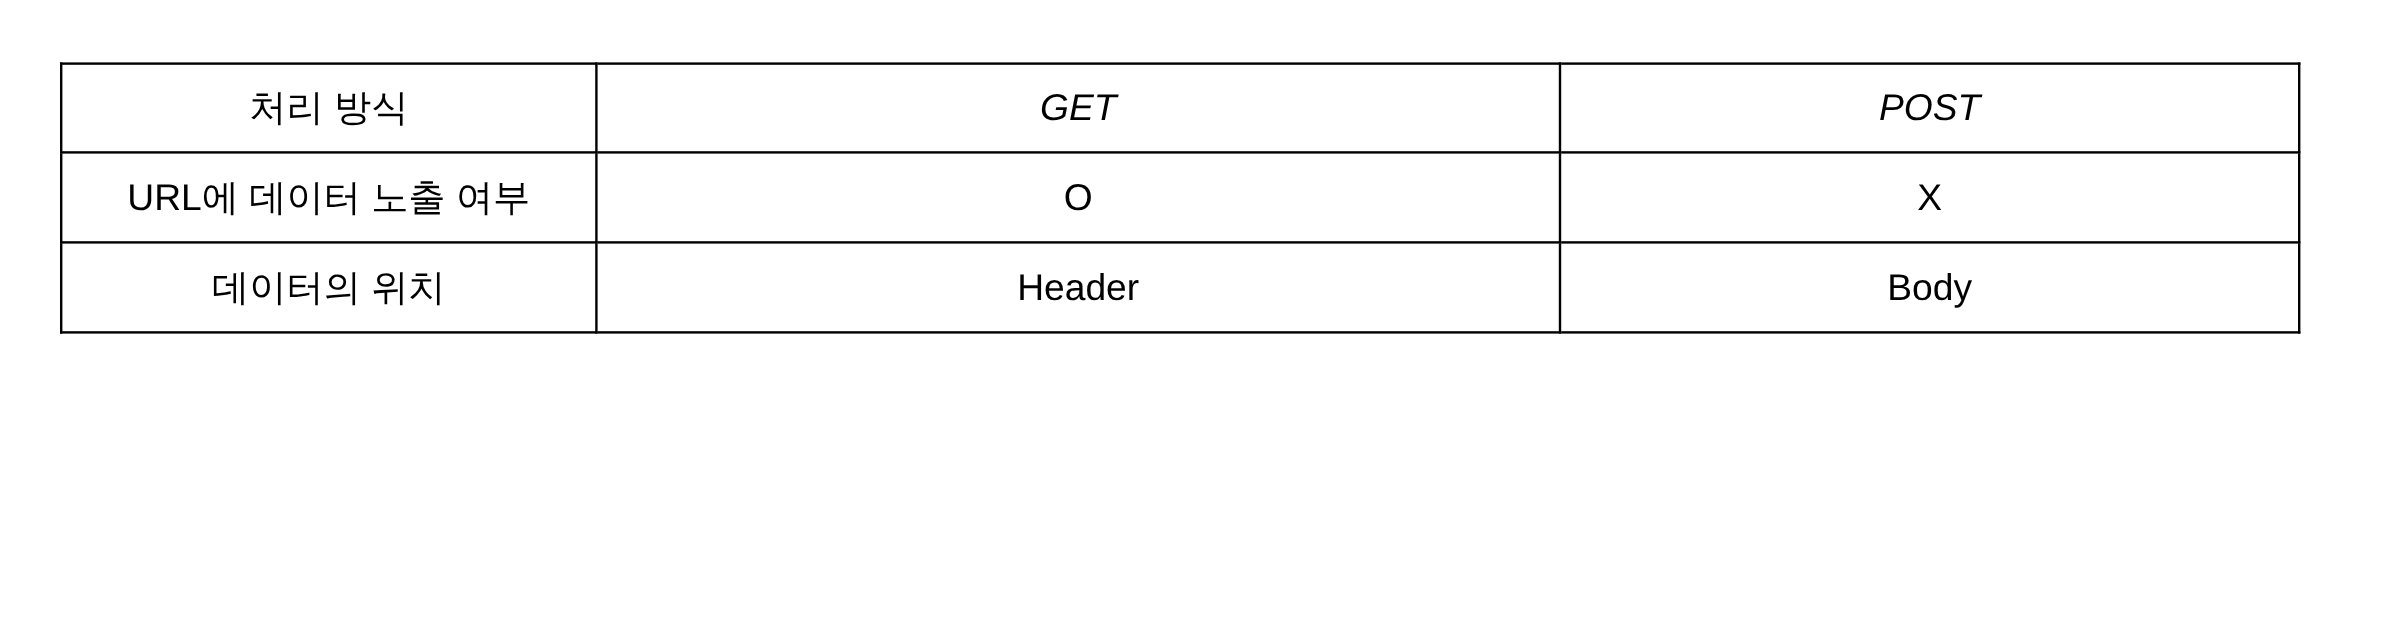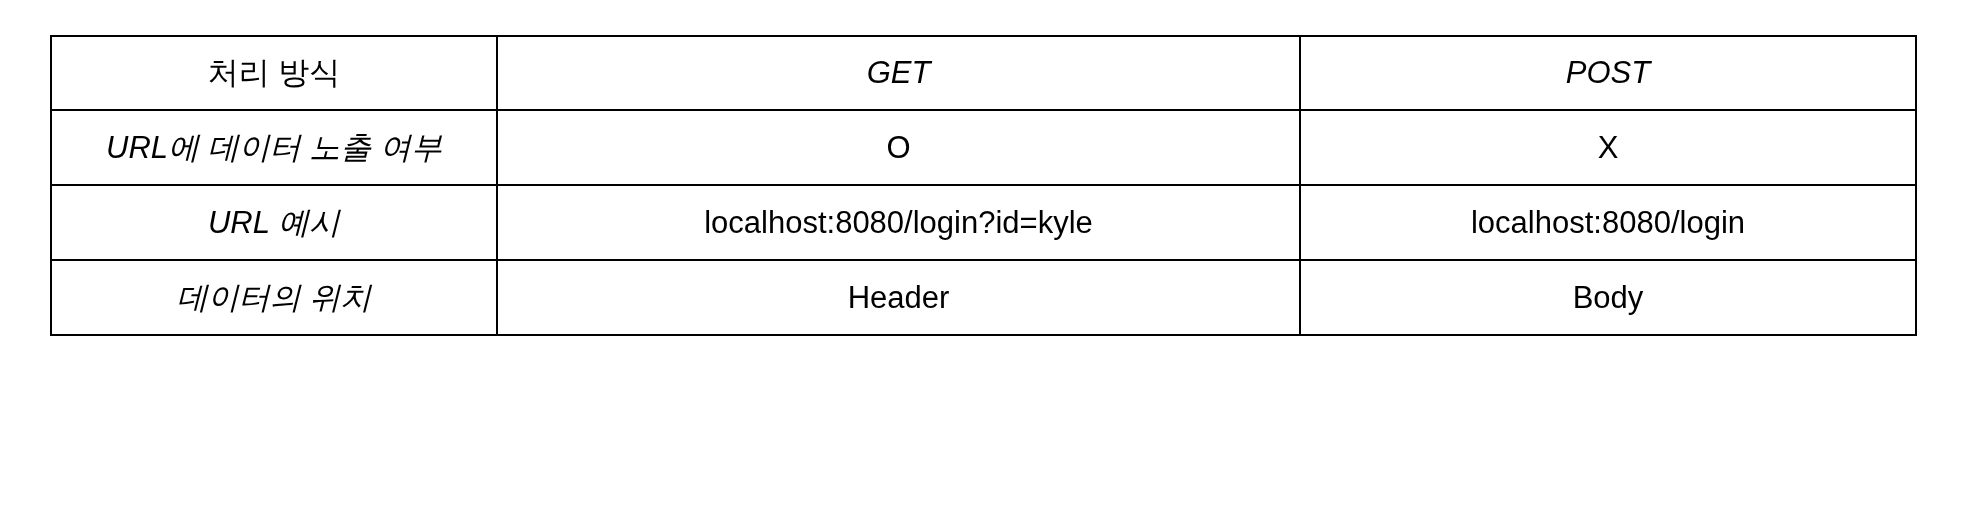--- a/index.html
+++ b/index.html
@@ -20,21 +20,21 @@
     position: relative;
     width: 1988px;
     height: 530px;
     background: #ffffff;
     box-sizing: border-box;
   }
 
   .table-wrap {
     position: absolute;
     left: 50px;
-    top: 35px;
+    top: 52px;
     width: 1721px;
   }
 
   table.compare {
     border-collapse: collapse;
     table-layout: fixed;
     width: 100%;
     background: #ffffff;
   }
 
@@ -66,21 +66,20 @@
 
   td.head-method {
     background: #F5E1CE;
     font-weight: 700;
     font-size: 31px;
     font-style: italic;
   }
 
   td.row-label {
     font-weight: 400;
-    font-style: italic;
   }
 
   td.cell-value {
     font-weight: 400;
   }
 </style>
 </head>
 <body>
 
 <div class="page">
@@ -97,25 +96,20 @@
           <td class="head-method">GET</td>
           <td class="head-method">POST</td>
         </tr>
 
         <tr>
           <td class="row-label">URL에 데이터 노출 여부</td>
           <td class="cell-value">O</td>
           <td class="cell-value">X</td>
         </tr>
 
-        <tr>
-          <td class="row-label">URL 예시</td>
-          <td class="cell-value">localhost:8080/login?id=kyle</td>
-          <td class="cell-value">localhost:8080/login</td>
-        </tr>
 
         <tr>
           <td class="row-label">데이터의 위치</td>
           <td class="cell-value">Header</td>
           <td class="cell-value">Body</td>
         </tr>
 
       </tbody>
     </table>
   </div>

